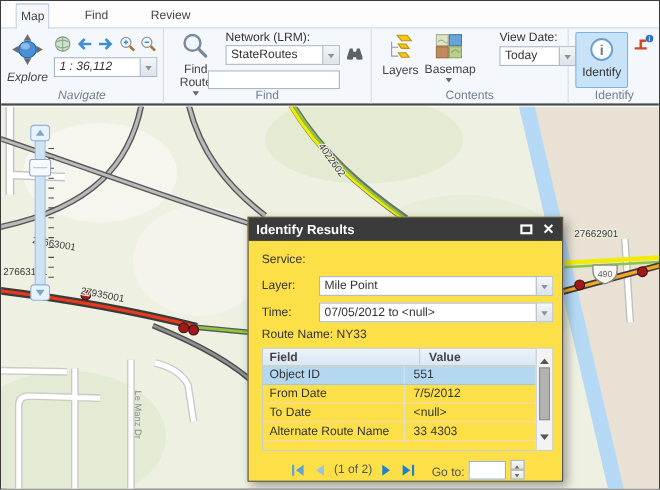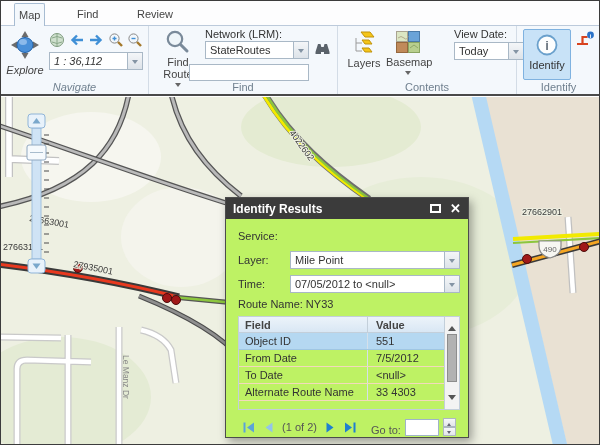--- a/index.html
+++ b/index.html
@@ -28,34 +28,34 @@
   .combo .val { flex:1; padding:2px 0 0 4px; white-space:nowrap; overflow:hidden; font-size:11px; color:#333; }
   .combo .cbtn { width:15px; background:linear-gradient(#f4f6f8,#dde3e9); border-left:1px solid #a9b8c6; position:relative; }
   .combo .cbtn::after { content:""; position:absolute; left:4px; top:7px; border:3px solid transparent; border-top:4px solid #8494a4; }
   .caret { width:0; height:0; border:3px solid transparent; border-top:4px solid #666; display:inline-block; }
   .txtinput { background:#fff; border:1px solid #a9b8c6; }
 
   
   .map { position:absolute; left:0; top:96px; width:600px; height:348px; }
 
   
-  .dlg { position:absolute; left:224px; top:196px; width:244px; height:241px; background:#bef264; border:1px solid #4c4c4c; box-shadow:3px 4px 9px rgba(0,0,0,.35); }
+  .dlg { position:absolute; left:224px; top:196px; width:287px; height:241px; background:#fde047; border:1px solid #4c4c4c; box-shadow:3px 4px 9px rgba(0,0,0,.35); }
   .dlg-header { height:21px; background:#3b3b3b; color:#fff; display:flex; align-items:center; padding:0 7px; }
   .dlg-title { font-weight:bold; font-size:12px; flex:1; }
   .dlg-max { width:11px; height:9px; border:2px solid #fff; margin-right:9px; }
   .dlg-close { color:#fff; font-size:13px; font-weight:bold; line-height:11px; }
   .dlg-body { padding:7px 8px 0 12px; }
   .frow { display:flex; align-items:center; height:19px; margin-bottom:5px; }
   .frow .flabel { width:52px; color:#333; }
   .frow .combo { flex:1; }
   .routename { height:15px; margin-bottom:3px; color:#333; }
   .tbl { display:flex; border:1px solid #c3cfda; height:94px; }
   .tcols { flex:1; display:flex; flex-direction:column; overflow:hidden; }
   .trow { display:flex; height:17px; flex:none; border-bottom:1px solid #f2d9bc; align-items:center; }
-  .trow.thead { background:linear-gradient(#ecf3fa,#d9e7f4); font-weight:bold; color:#444; height:16px; border-bottom:1px solid #c3cfda; }
+  .trow.thead { background:linear-gradient(#ecf3fa,#d9e7f4); font-weight:bold; color:#444; height:16px; border-bottom:1px solid #c3cfda;gap:14px; }
   .trow.sel { background:#b5d8f1; border-bottom:1px solid #a0c6e2; }
   .tc1 { width:128px; padding-left:6px; white-space:nowrap; overflow:hidden; }
   .tc2 { flex:1; padding-left:8px; border-left:1px solid #d5e0ea; align-self:stretch; display:flex; align-items:center; }
   .thead .tc2 { border-left:1px solid #c3cfda; }
   .vscroll { width:15px; background:#f3f3f3; border-left:1px solid #c3cfda; position:relative; }
   .varr { position:absolute; left:3px; width:0; height:0; border:4px solid transparent; }
   .varr.up { top:5px; border-bottom:5px solid #555; }
   .varr.down { bottom:5px; border-top:5px solid #555; }
   .vthumb { position:absolute; left:2px; top:17px; width:10px; height:48px; background:#b2b2b2; border:1px solid #8d8d8d; }
   .pager { display:flex; align-items:center; justify-content:center; gap:8px; margin-top:8px; }

